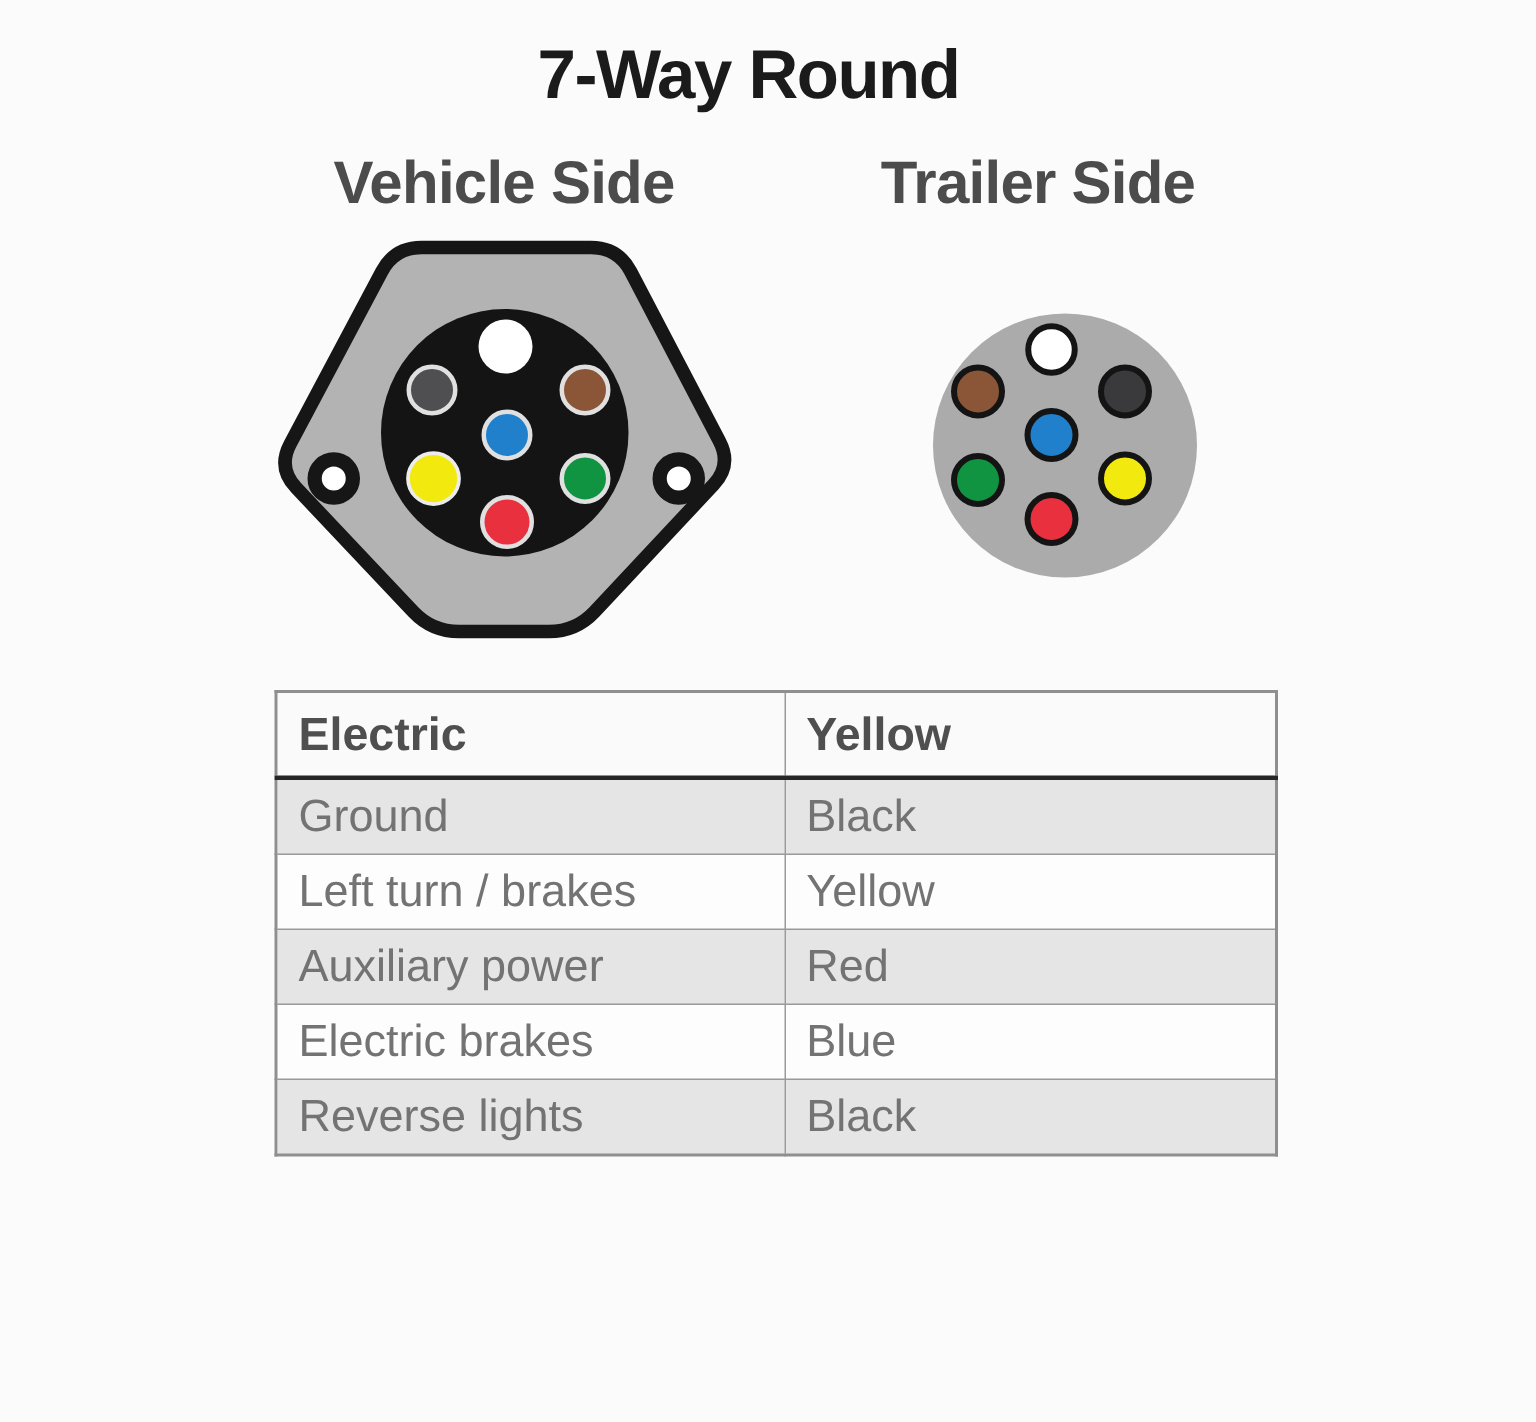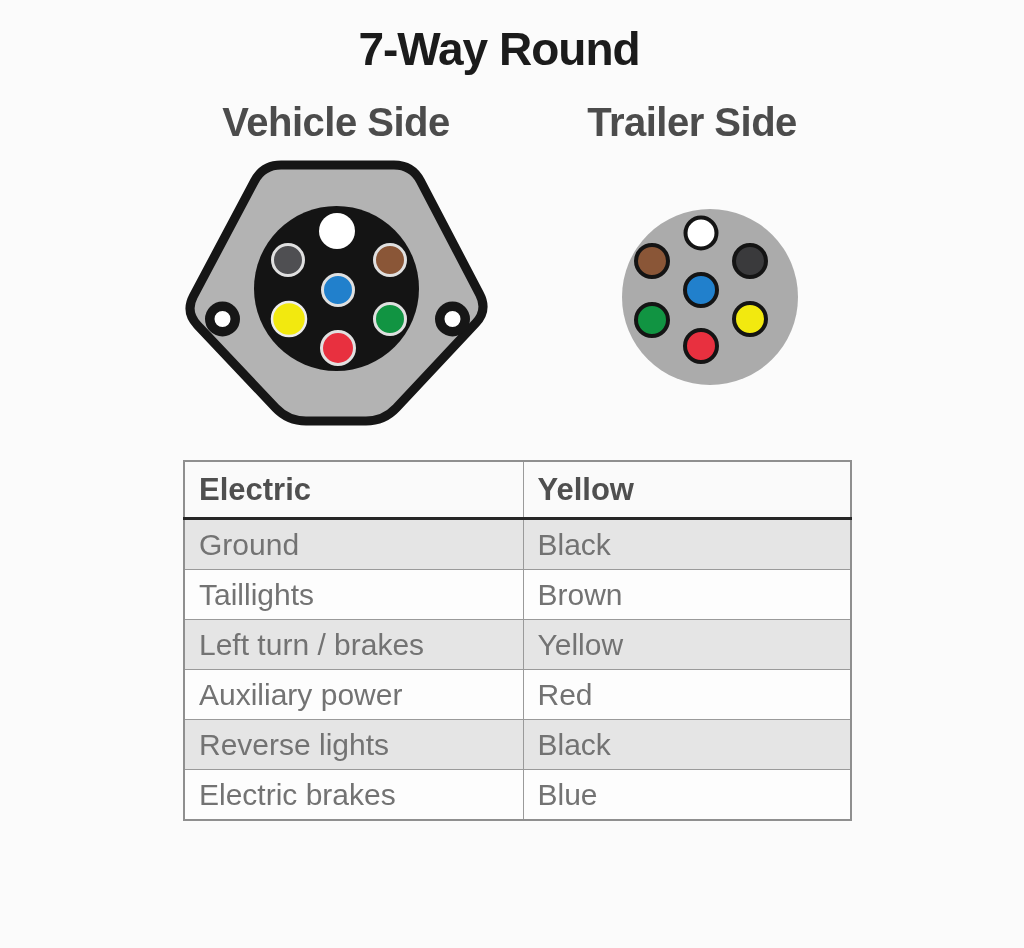--- a/index.html
+++ b/index.html
@@ -140,35 +140,31 @@
         <th>Electric</th>
         <th>Yellow</th>
       </tr>
     </thead>
     <tbody>
       <tr>
         <td>Ground</td>
         <td>Black</td>
       </tr>
       <tr>
-        <td>Taillights</td>
-        <td>Brown</td>
-      </tr>
-      <tr>
         <td>Left turn / brakes</td>
         <td>Yellow</td>
       </tr>
       <tr>
         <td>Auxiliary power</td>
         <td>Red</td>
       </tr>
       <tr>
+        <td>Electric brakes</td>
+        <td>Blue</td>
+      </tr>
+      <tr>
         <td>Reverse lights</td>
         <td>Black</td>
-      </tr>
-      <tr>
-        <td>Electric brakes</td>
-        <td>Blue</td>
       </tr>
     </tbody>
   </table>
 
 </div>
 
 </body></html>

